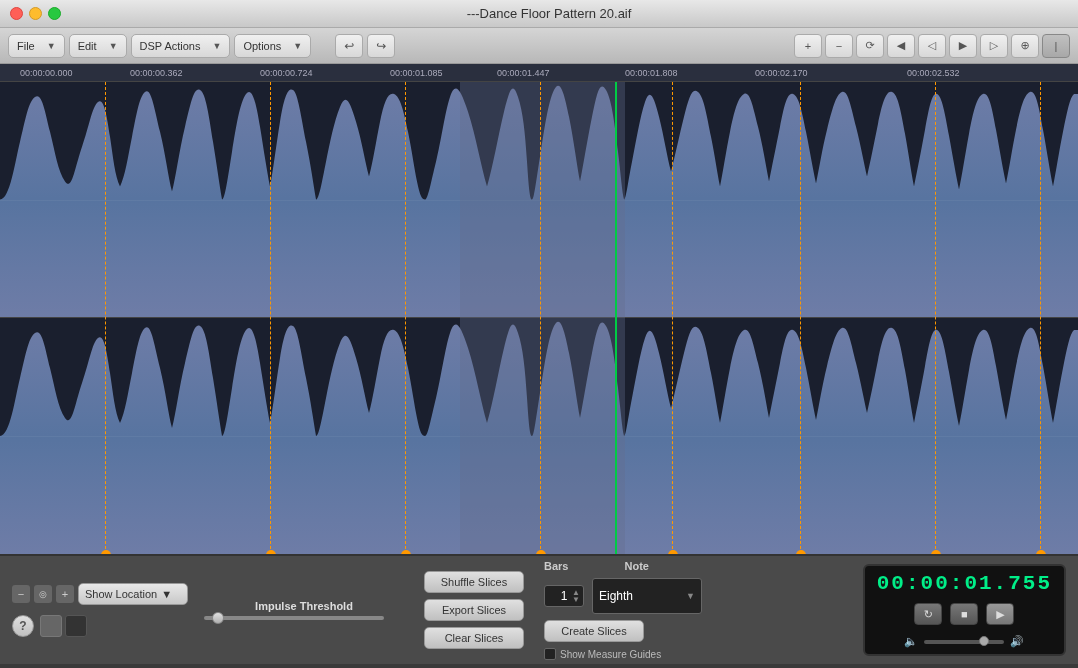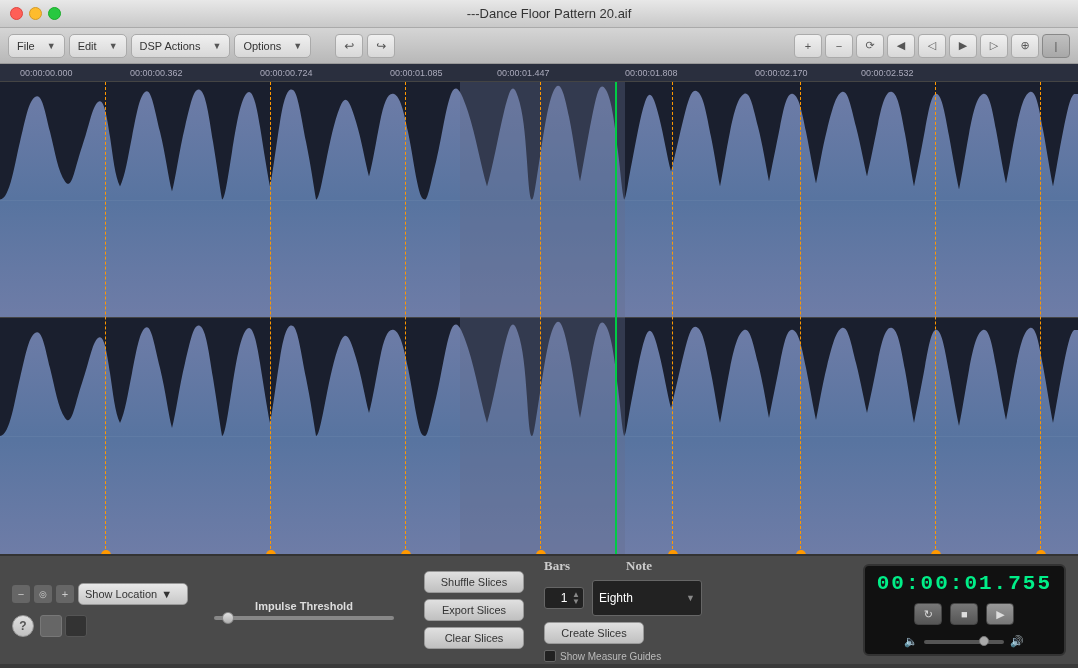--- a/index.html
+++ b/index.html
@@ -301,21 +301,21 @@
       border-radius: 3px;
       background: #555;
       border: 1px solid #777;
       cursor: pointer;
     }
     .view-btn.active { background: #888; }
 
     
     #center-controls {
       display: flex;
-      flex-direction: row;
+      flex-direction: column;
       justify-content: center;
       gap: 12px;
       margin-right: 20px;
       min-width: 200px;
     }
     .slider-row {
       display: flex;
       flex-direction: column;
       gap: 4px;
     }
@@ -371,24 +371,23 @@
       display: flex;
       flex-direction: column;
       gap: 6px;
       margin-right: 20px;
     }
     .bn-header {
       display: flex;
       gap: 16px;
     }
     .bn-label {
-      font-size: 13px;
+      font-size: 11px;
       color: #ccc;
       font-weight: bold;
-      font-family: Liberation Serif, serif;
     }
     .bn-row {
       display: flex;
       align-items: center;
       gap: 8px;
     }
     .bn-spinner {
       width: 40px;
       height: 22px;
       background: #222;
@@ -566,21 +565,21 @@
 <div id="waveform-container">
 
   <div id="timeline-ruler">
     <span class="time-marker" style="left:20px">00:00:00.000</span>
     <span class="time-marker" style="left:130px">00:00:00.362</span>
     <span class="time-marker" style="left:260px">00:00:00.724</span>
     <span class="time-marker" style="left:390px">00:00:01.085</span>
     <span class="time-marker" style="left:497px">00:00:01.447</span>
     <span class="time-marker" style="left:625px">00:00:01.808</span>
     <span class="time-marker" style="left:755px">00:00:02.170</span>
-    <span class="time-marker" style="left:861px">00:00:02.532</span>
+    <span class="time-marker" style="left:907px">00:00:02.532</span>
   </div>
 
   <div id="waveform-area">
 
     <div id="selection-overlay"></div>
 
     <div id="playhead"></div>
 
     <div class="slice-marker" style="left:105px">
         <div class="slice-dot"></div>

